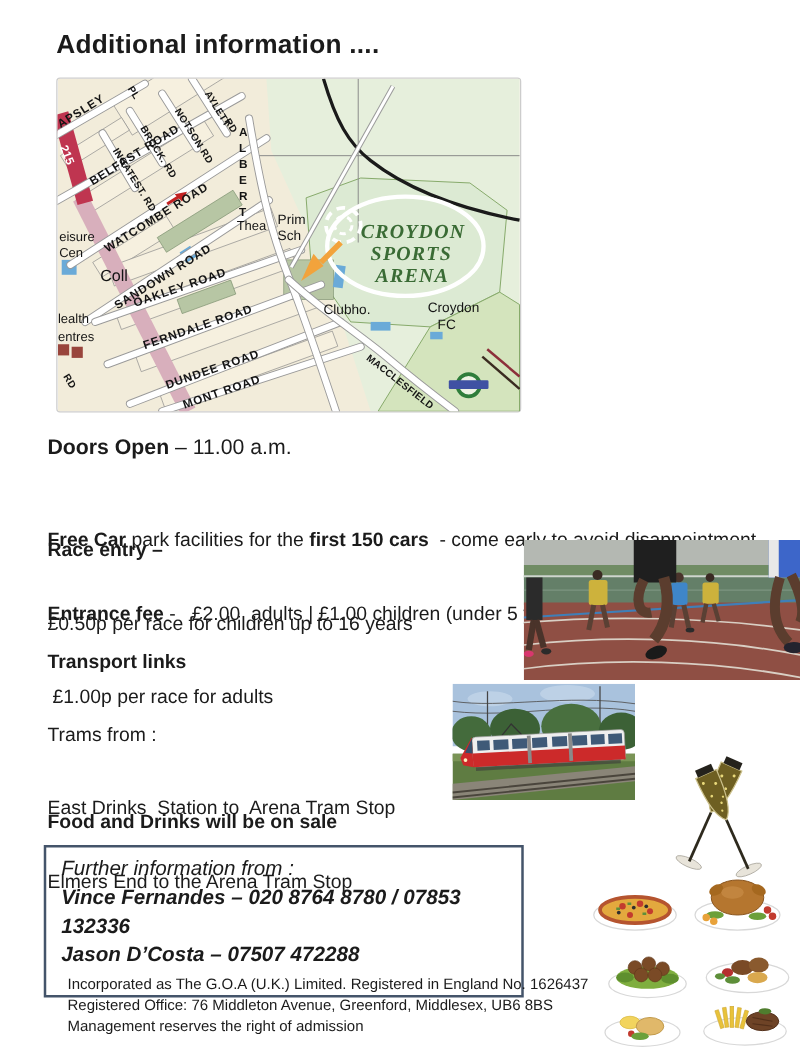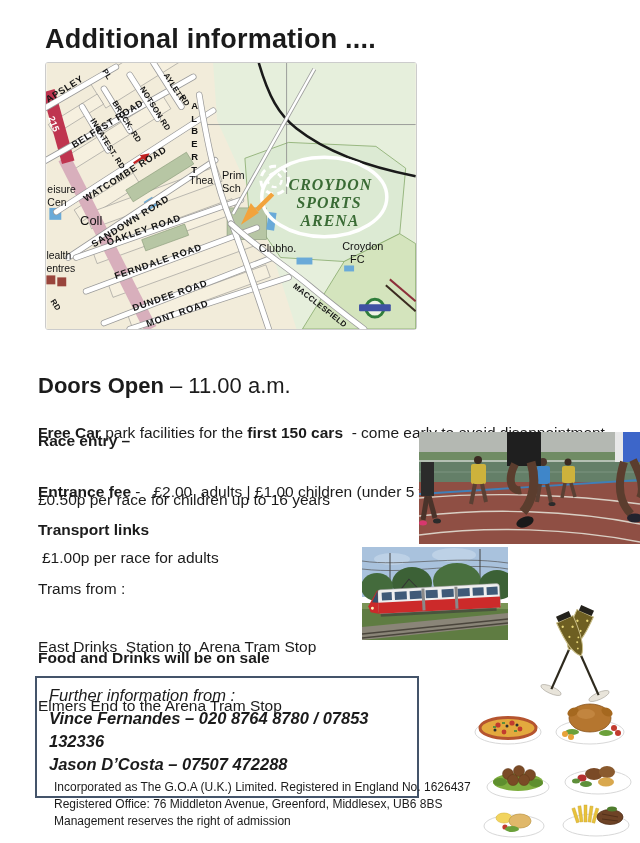--- a/index.html
+++ b/index.html
@@ -1,21 +1,21 @@
 <!DOCTYPE html>
 <html><head>
 <meta charset="utf-8">
 <style>
   html,body{margin:0;padding:0;background:#fff;}
   #page{position:relative;width:640px;height:843px;background:#ffffff;
         font-family:"Liberation Sans",sans-serif;color:#1b1b1b;overflow:hidden;}
   .abs{position:absolute;}
   .t{white-space:pre-wrap;font-size:15.5px;line-height:19.5px;}
-  .title{font-size:27px;font-weight:bold;letter-spacing:.2px;}
-  .doors{font-size:22px;margin-top:28px;}
+  .title{font-size:21px;font-weight:bold;letter-spacing:.2px;}
+  .doors{font-size:17px;}
   .race{display:flex;}
   .race .lbl{font-weight:bold;width:102px;flex:none;}
   .box{border:2px solid #44546a;padding:6px 12px 20px;font-style:italic;
        font-size:16.5px;line-height:23px;}
   .box .n{font-weight:bold;}
   .footer{font-size:12px;line-height:17px;}
   .imgframe{border:1px solid #cccccc;border-radius:3px;background:#fff;box-sizing:border-box;}
   svg{display:block;}
   svg text{font-family:"Liberation Sans",sans-serif;}
   .rc{stroke:#9a9a9a;stroke-width:6.5;fill:none;stroke-linecap:round;}

